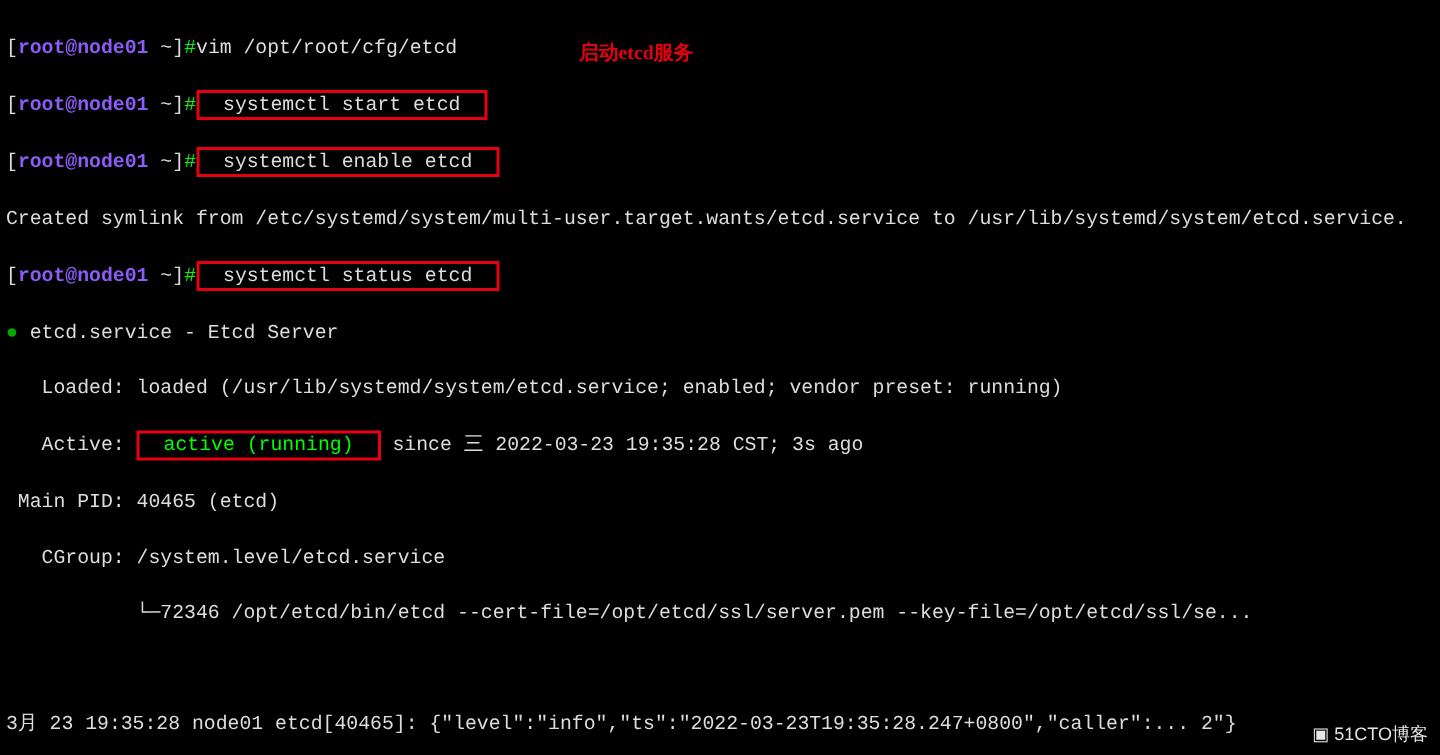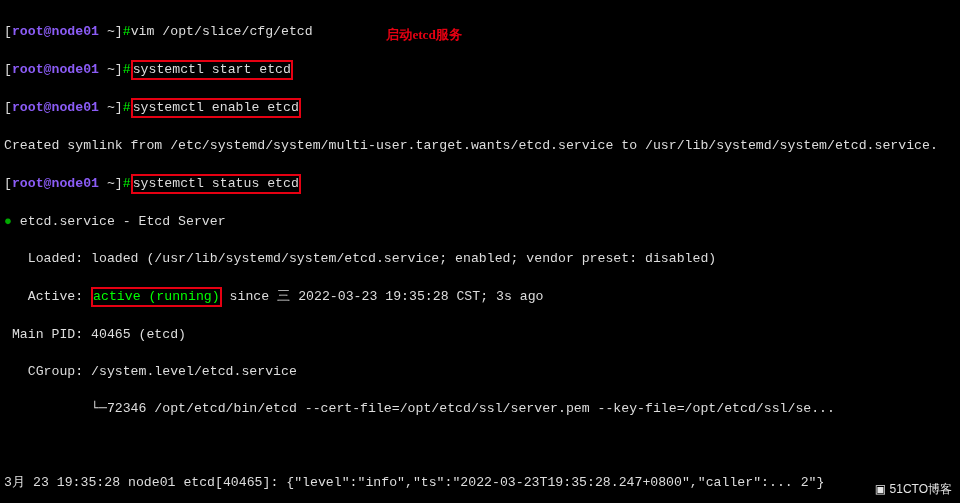--- a/index.html
+++ b/index.html
@@ -1,37 +1,37 @@
 <!DOCTYPE html>
 <html><head>
 <meta charset="utf-8">
 <style>
   html,body{margin:0;padding:0;background:#000;color:#ddd;font-family:"Courier New",monospace;font-size:13.2px;line-height:18.6px;width:960px;height:503px;overflow:hidden;}
   .term{padding:4px 4px;white-space:pre;}
   .brightred{color:#8b5cf6;font-weight:bold;}
   .green{color:#00ff00;}
   .white{color:#dddddd;}
   .anno{color:#e60012;font-family:"Microsoft YaHei","SimSun",serif;font-weight:bold;position:absolute;}
-  .box{border:2px solid #e60012;display:inline-block;padding:0 0;}
+  .box{border:2px solid #e60012;display:inline-block;padding:0 16px;}
   .box.nowrapfit{line-height:16px;}
   .dot{color:#00aa00;}
   .watermark{position:absolute;right:8px;bottom:4px;color:#e5e5e5;font-family:Arial,sans-serif;font-size:12px;}
   .line{display:block;}
 </style>
 </head>
 <body>
 
 <div class="term">
-<span class="line"><span class="white">[</span><span class="brightred">root</span><span class="brightred">@</span><span class="brightred">node01</span><span class="white"> </span><span class="white">~</span><span class="white">]</span><span class="green">#</span><span class="white">vim /opt/slice/cfg/etcd</span></span>
+<span class="line"><span class="white">[</span><span class="brightred">root</span><span class="brightred">@</span><span class="brightred">node01</span><span class="white"> </span><span class="white">~</span><span class="white">]</span><span class="green">#</span><span class="white">vim /opt/root/cfg/etcd</span></span>
 <span class="line"><span class="white">[</span><span class="brightred">root</span><span class="brightred">@</span><span class="brightred">node01</span><span class="white"> </span><span class="white">~</span><span class="white">]</span><span class="green">#</span><span class="box nowrapfit"><span class="white">systemctl start etcd</span></span></span>
 <span class="line"><span class="white">[</span><span class="brightred">root</span><span class="brightred">@</span><span class="brightred">node01</span><span class="white"> </span><span class="white">~</span><span class="white">]</span><span class="green">#</span><span class="box nowrapfit"><span class="white">systemctl enable etcd</span></span></span>
 <span class="line white" style="white-space:pre-wrap;">Created symlink from /etc/systemd/system/multi-user.target.wants/etcd.service to /usr/lib/systemd/system/etcd.service.</span>
 <span class="line"><span class="white">[</span><span class="brightred">root</span><span class="brightred">@</span><span class="brightred">node01</span><span class="white"> </span><span class="white">~</span><span class="white">]</span><span class="green">#</span><span class="box nowrapfit"><span class="white">systemctl status etcd</span></span></span>
 <span class="line"><span class="dot">● </span><span class="white">etcd.service - Etcd Server</span></span>
-<span class="line white">   Loaded: loaded (/usr/lib/systemd/system/etcd.service; enabled; vendor preset: disabled)</span>
+<span class="line white">   Loaded: loaded (/usr/lib/systemd/system/etcd.service; enabled; vendor preset: running)</span>
 <span class="line"><span class="white">   Active: </span><span class="box nowrapfit"><span class="green">active (running)</span></span><span class="white"> since 三 2022-03-23 19:35:28 CST; 3s ago</span></span>
 <span class="line white"> Main PID: 40465 (etcd)</span>
 <span class="line white">   CGroup: /system.level/etcd.service</span>
 <span class="line white">           └─72346 /opt/etcd/bin/etcd --cert-file=/opt/etcd/ssl/server.pem --key-file=/opt/etcd/ssl/se...</span>
 <span class="line"> </span>
 <span class="line white">3月 23 19:35:28 node01 etcd[40465]: {"level":"info","ts":"2022-03-23T19:35:28.247+0800","caller":... 2"}</span>
 
 
 
 

